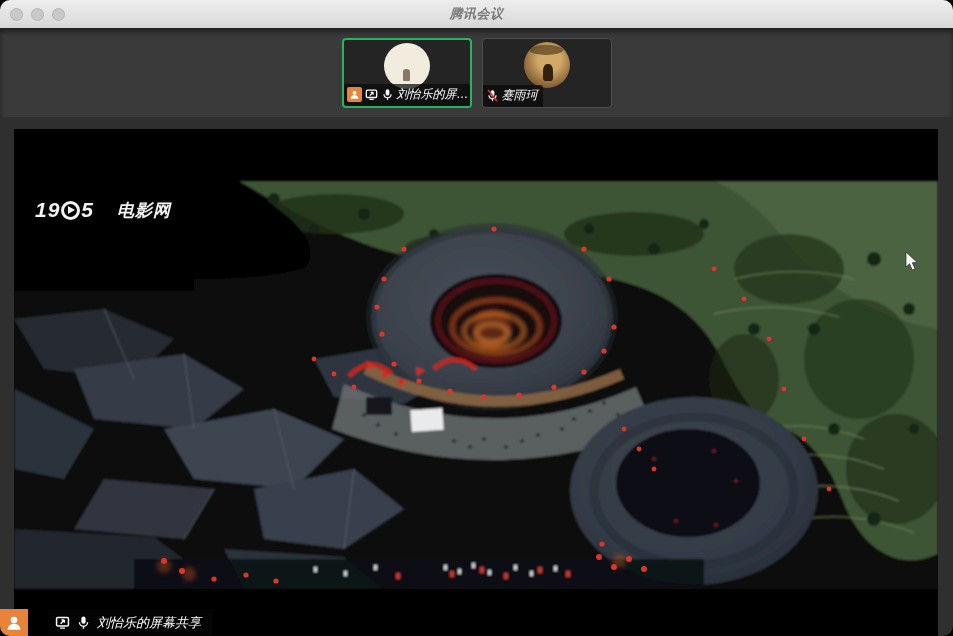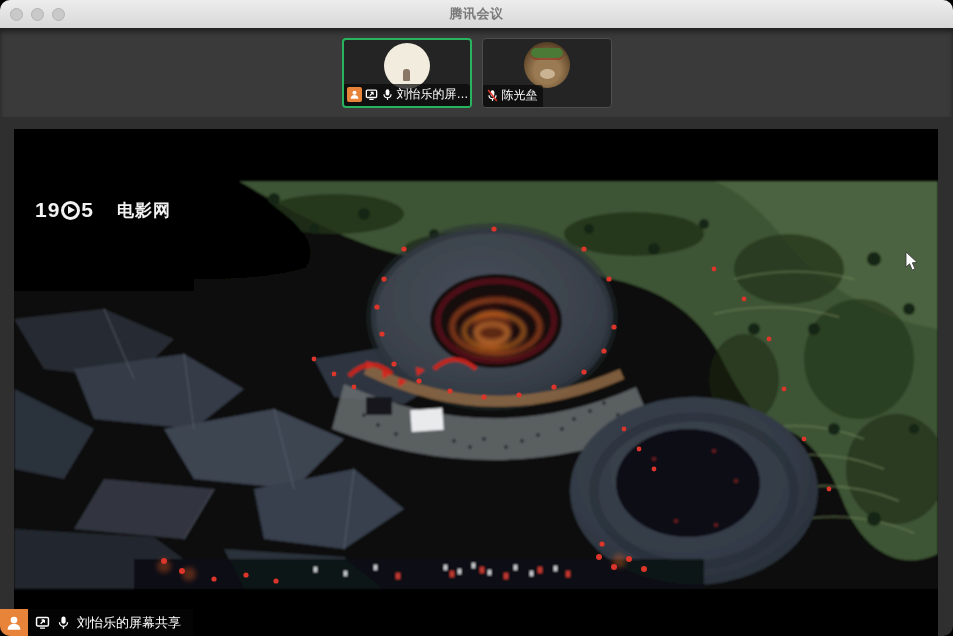--- a/index.html
+++ b/index.html
@@ -1,17 +1,17 @@
 <!DOCTYPE html>
 <html><head>
 <meta charset="utf-8">
 <style>
   html,body{margin:0;padding:0;background:#000;}
   body{width:953px;height:636px;font-family:"Liberation Sans","DejaVu Sans",sans-serif;}
-  .window{position:relative;width:953px;height:636px;background:#2f2f2f;border-radius:10px;overflow:hidden;}
+  .window{position:relative;width:953px;height:636px;background:#2f2f2f;border-radius:10px;overflow:hidden;font-style:italic;}
 
   
   .titlebar{position:absolute;top:0;left:0;right:0;height:28px;
     background:linear-gradient(#ededed,#d8d8d8);display:flex;align-items:center;justify-content:center;}
   .lights{position:absolute;left:10px;top:8px;display:flex;gap:8px;}
   .light{width:13px;height:13px;border-radius:50%;background:#c9c9c9;border:1px solid #b3b3b3;box-sizing:border-box;padding:0;}
   .win-title{font-size:13px;color:#7a7a7a;font-weight:bold;letter-spacing:.5px;}
 
   
   .strip{position:absolute;top:28px;left:0;right:0;height:89px;background:#3a3a3a;
@@ -56,21 +56,21 @@
   .wm-num{font-size:21px;font-weight:bold;letter-spacing:1px;}
   .play-o{width:13px;height:13px;border:3px solid #f2f2f2;border-radius:50%;margin:0 1px;position:relative;}
   .play-o::after{content:"";position:absolute;left:4px;top:2.5px;border-left:7px solid #f2f2f2;
     border-top:4px solid transparent;border-bottom:4px solid transparent;}
   .wm-label{font-size:17px;font-weight:bold;margin-left:7px;letter-spacing:1px;padding-left:16px;}
 
   
   .share-banner{position:absolute;left:0;bottom:0;height:27px;display:flex;align-items:stretch;z-index:6;}
   .host-badge-lg{width:28px;background:#e8833a;display:flex;align-items:center;justify-content:center;flex:none;}
   .host-badge-lg svg{width:18px;height:18px;}
-  .banner-body{display:flex;align-items:center;gap:6px;background:rgba(5,5,5,.82);padding:0 12px 0 7px;color:#fff;font-size:13px;}
+  .banner-body{display:flex;align-items:center;gap:6px;background:rgba(5,5,5,.82);padding:0 12px 0 7px;color:#fff;font-size:13px;margin-left:20px;}
   .bico{width:15px;height:15px;display:block;}
 
   .cursor{position:absolute;left:905px;top:252px;z-index:9;}
 </style>
 </head>
 <body>
 
 <div class="window">
 
   <div class="titlebar">
@@ -103,33 +103,33 @@
           <path d="M5.5 11.5a6.5 6.5 0 0 0 13 0" fill="none" stroke="#fff" stroke-width="2.2"></path>
           <line x1="12" y1="18" x2="12" y2="22" stroke="#fff" stroke-width="2.2"></line>
         </svg>
         <span>刘怡乐的屏…</span>
       </div>
     </div>
 
 
 
 
-
     <div class="thumb">
-      <div class="avatar av6"></div>
+      <div class="avatar av5"></div>
       <div class="nameplate">
         <svg class="pico" viewBox="0 0 24 24">
           <rect x="8.6" y="2.5" width="6.8" height="11.5" rx="3.4" fill="#fff"></rect>
           <path d="M5.5 11.5a6.5 6.5 0 0 0 13 0" fill="none" stroke="#fff" stroke-width="2.2"></path>
           <line x1="12" y1="18" x2="12" y2="22" stroke="#fff" stroke-width="2.2"></line>
           <line x1="4" y1="2" x2="20" y2="22" stroke="#e0352b" stroke-width="3"></line>
         </svg>
-        <span>陈光垒</span>
+        <span>蹇雨珂</span>
       </div>
     </div>
+
 
   </div>
 
   <div class="stage">
 
     <svg class="scene" width="924" height="519" viewBox="0 0 924 519">
       <defs>
         <filter id="soft" x="-5%" y="-5%" width="110%" height="110%">
             <feGaussianBlur stdDeviation="1.1"></feGaussianBlur>
           </filter>

